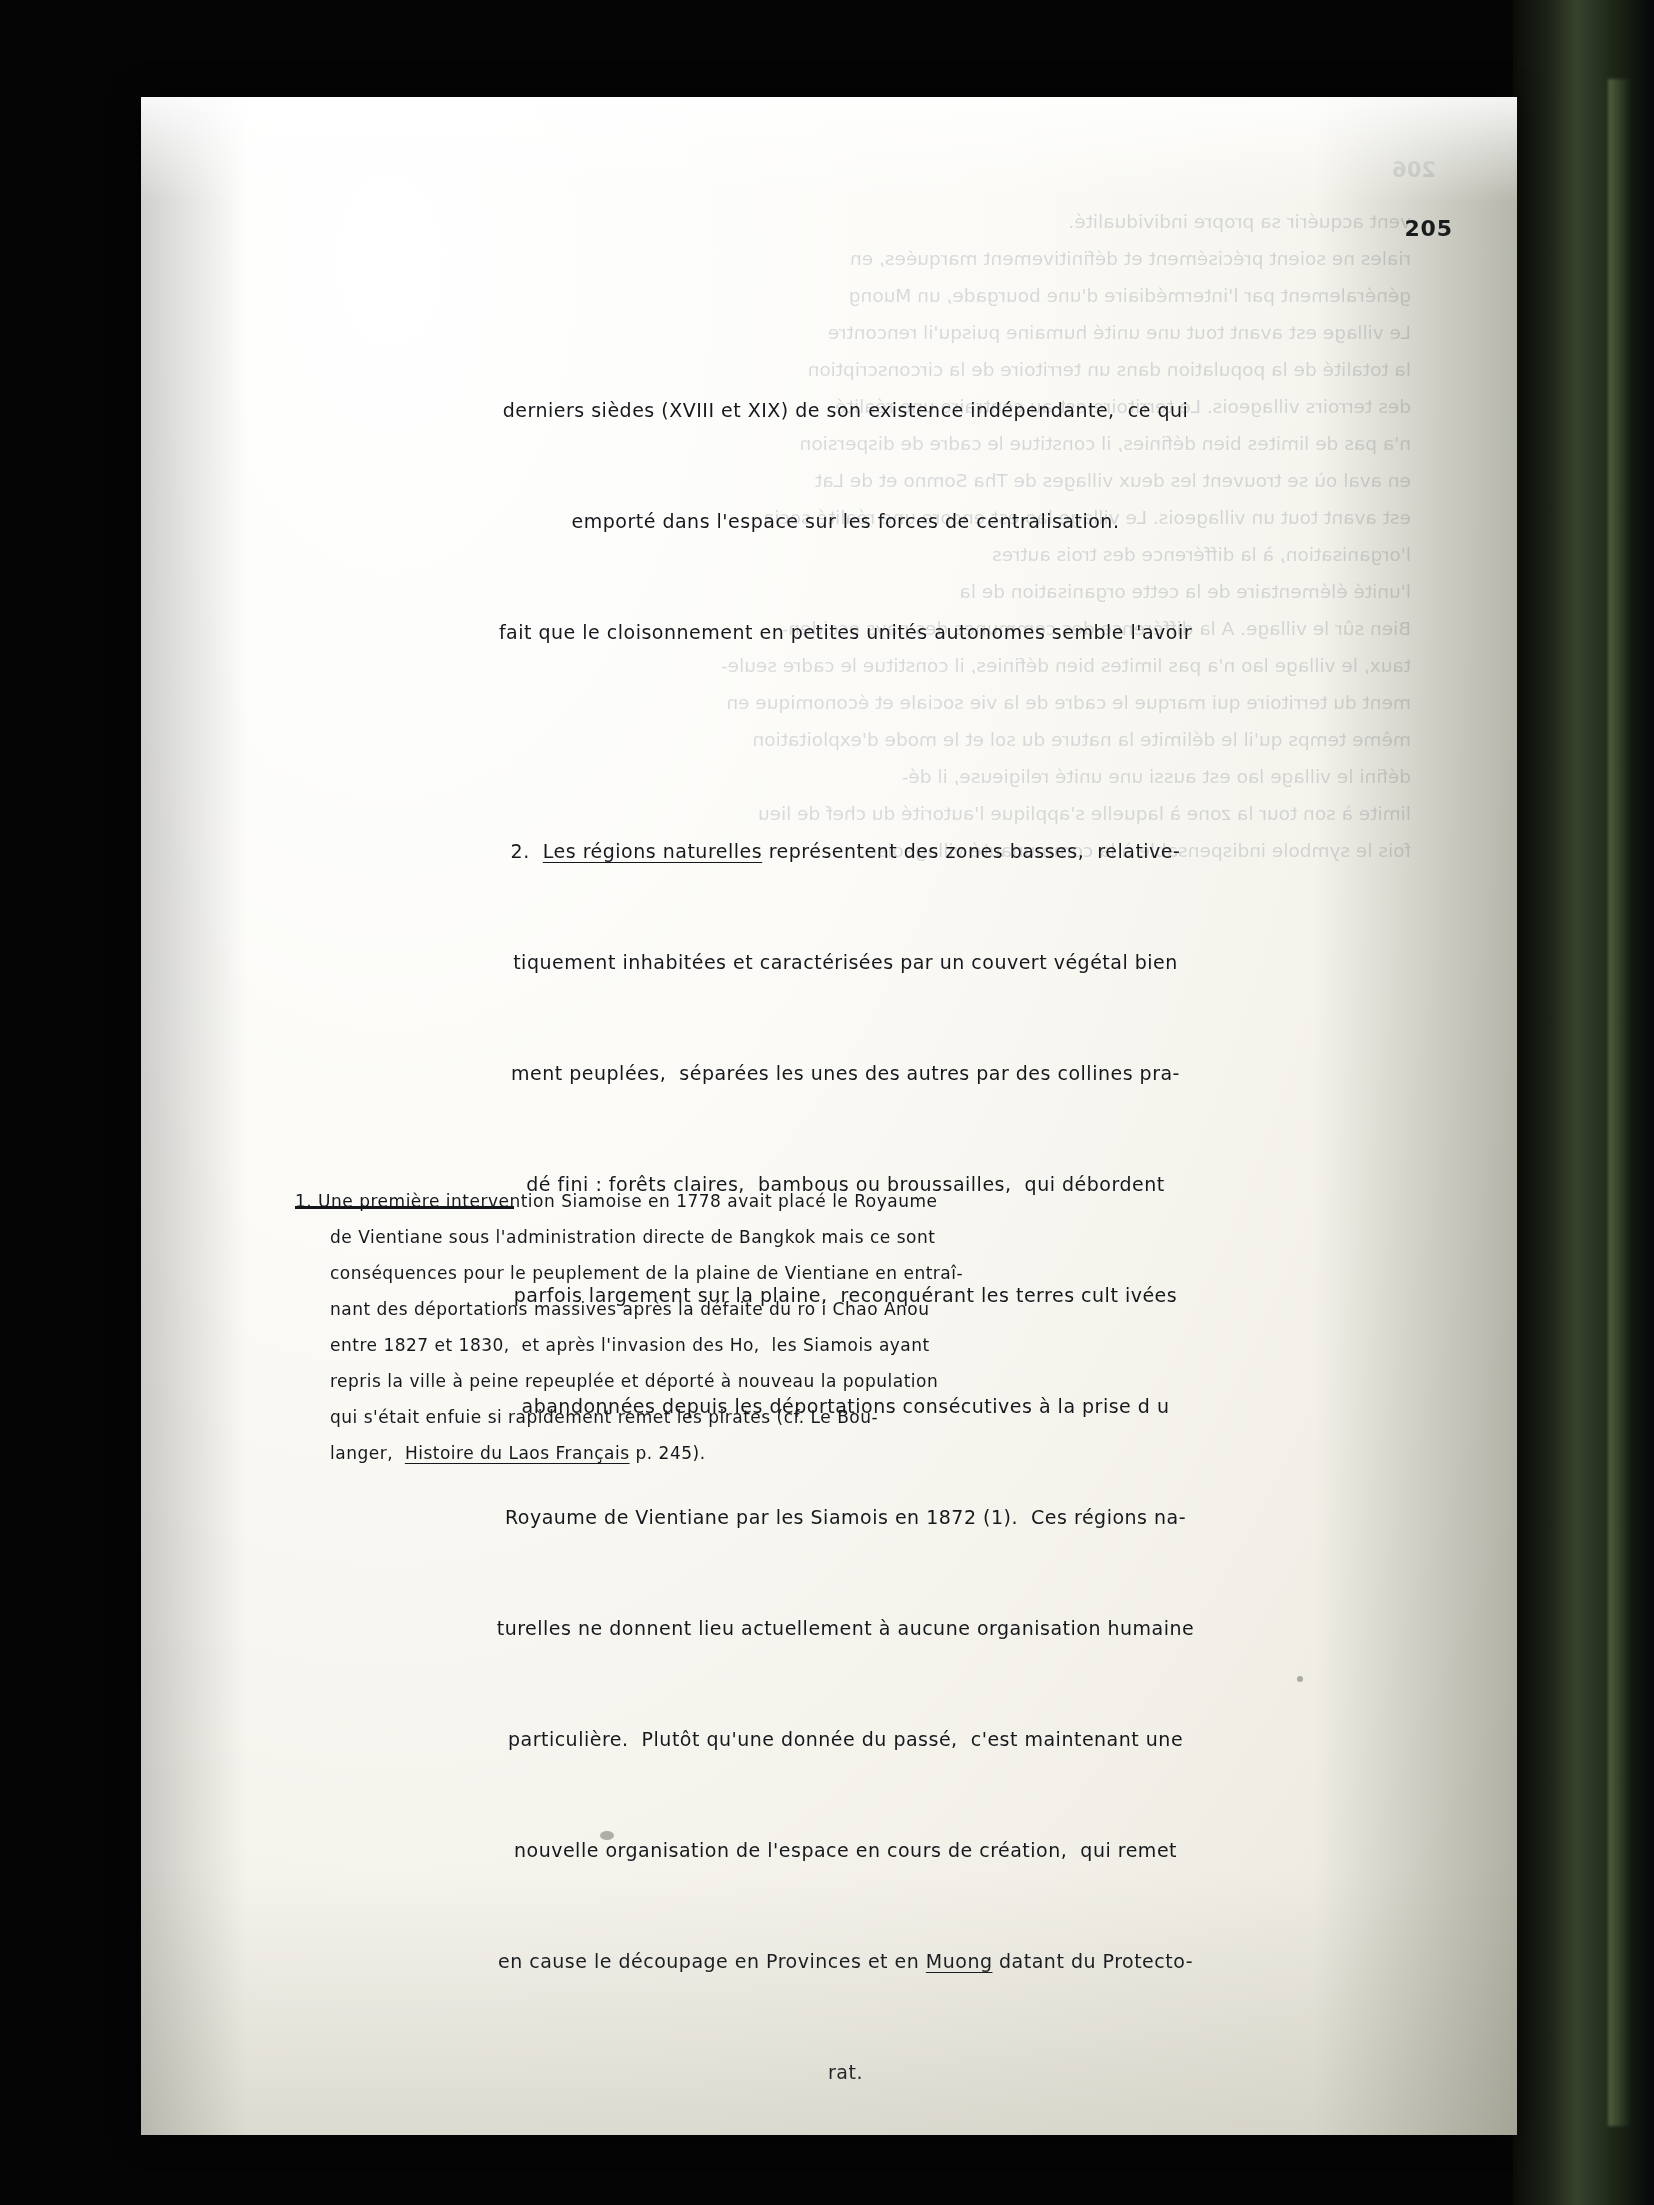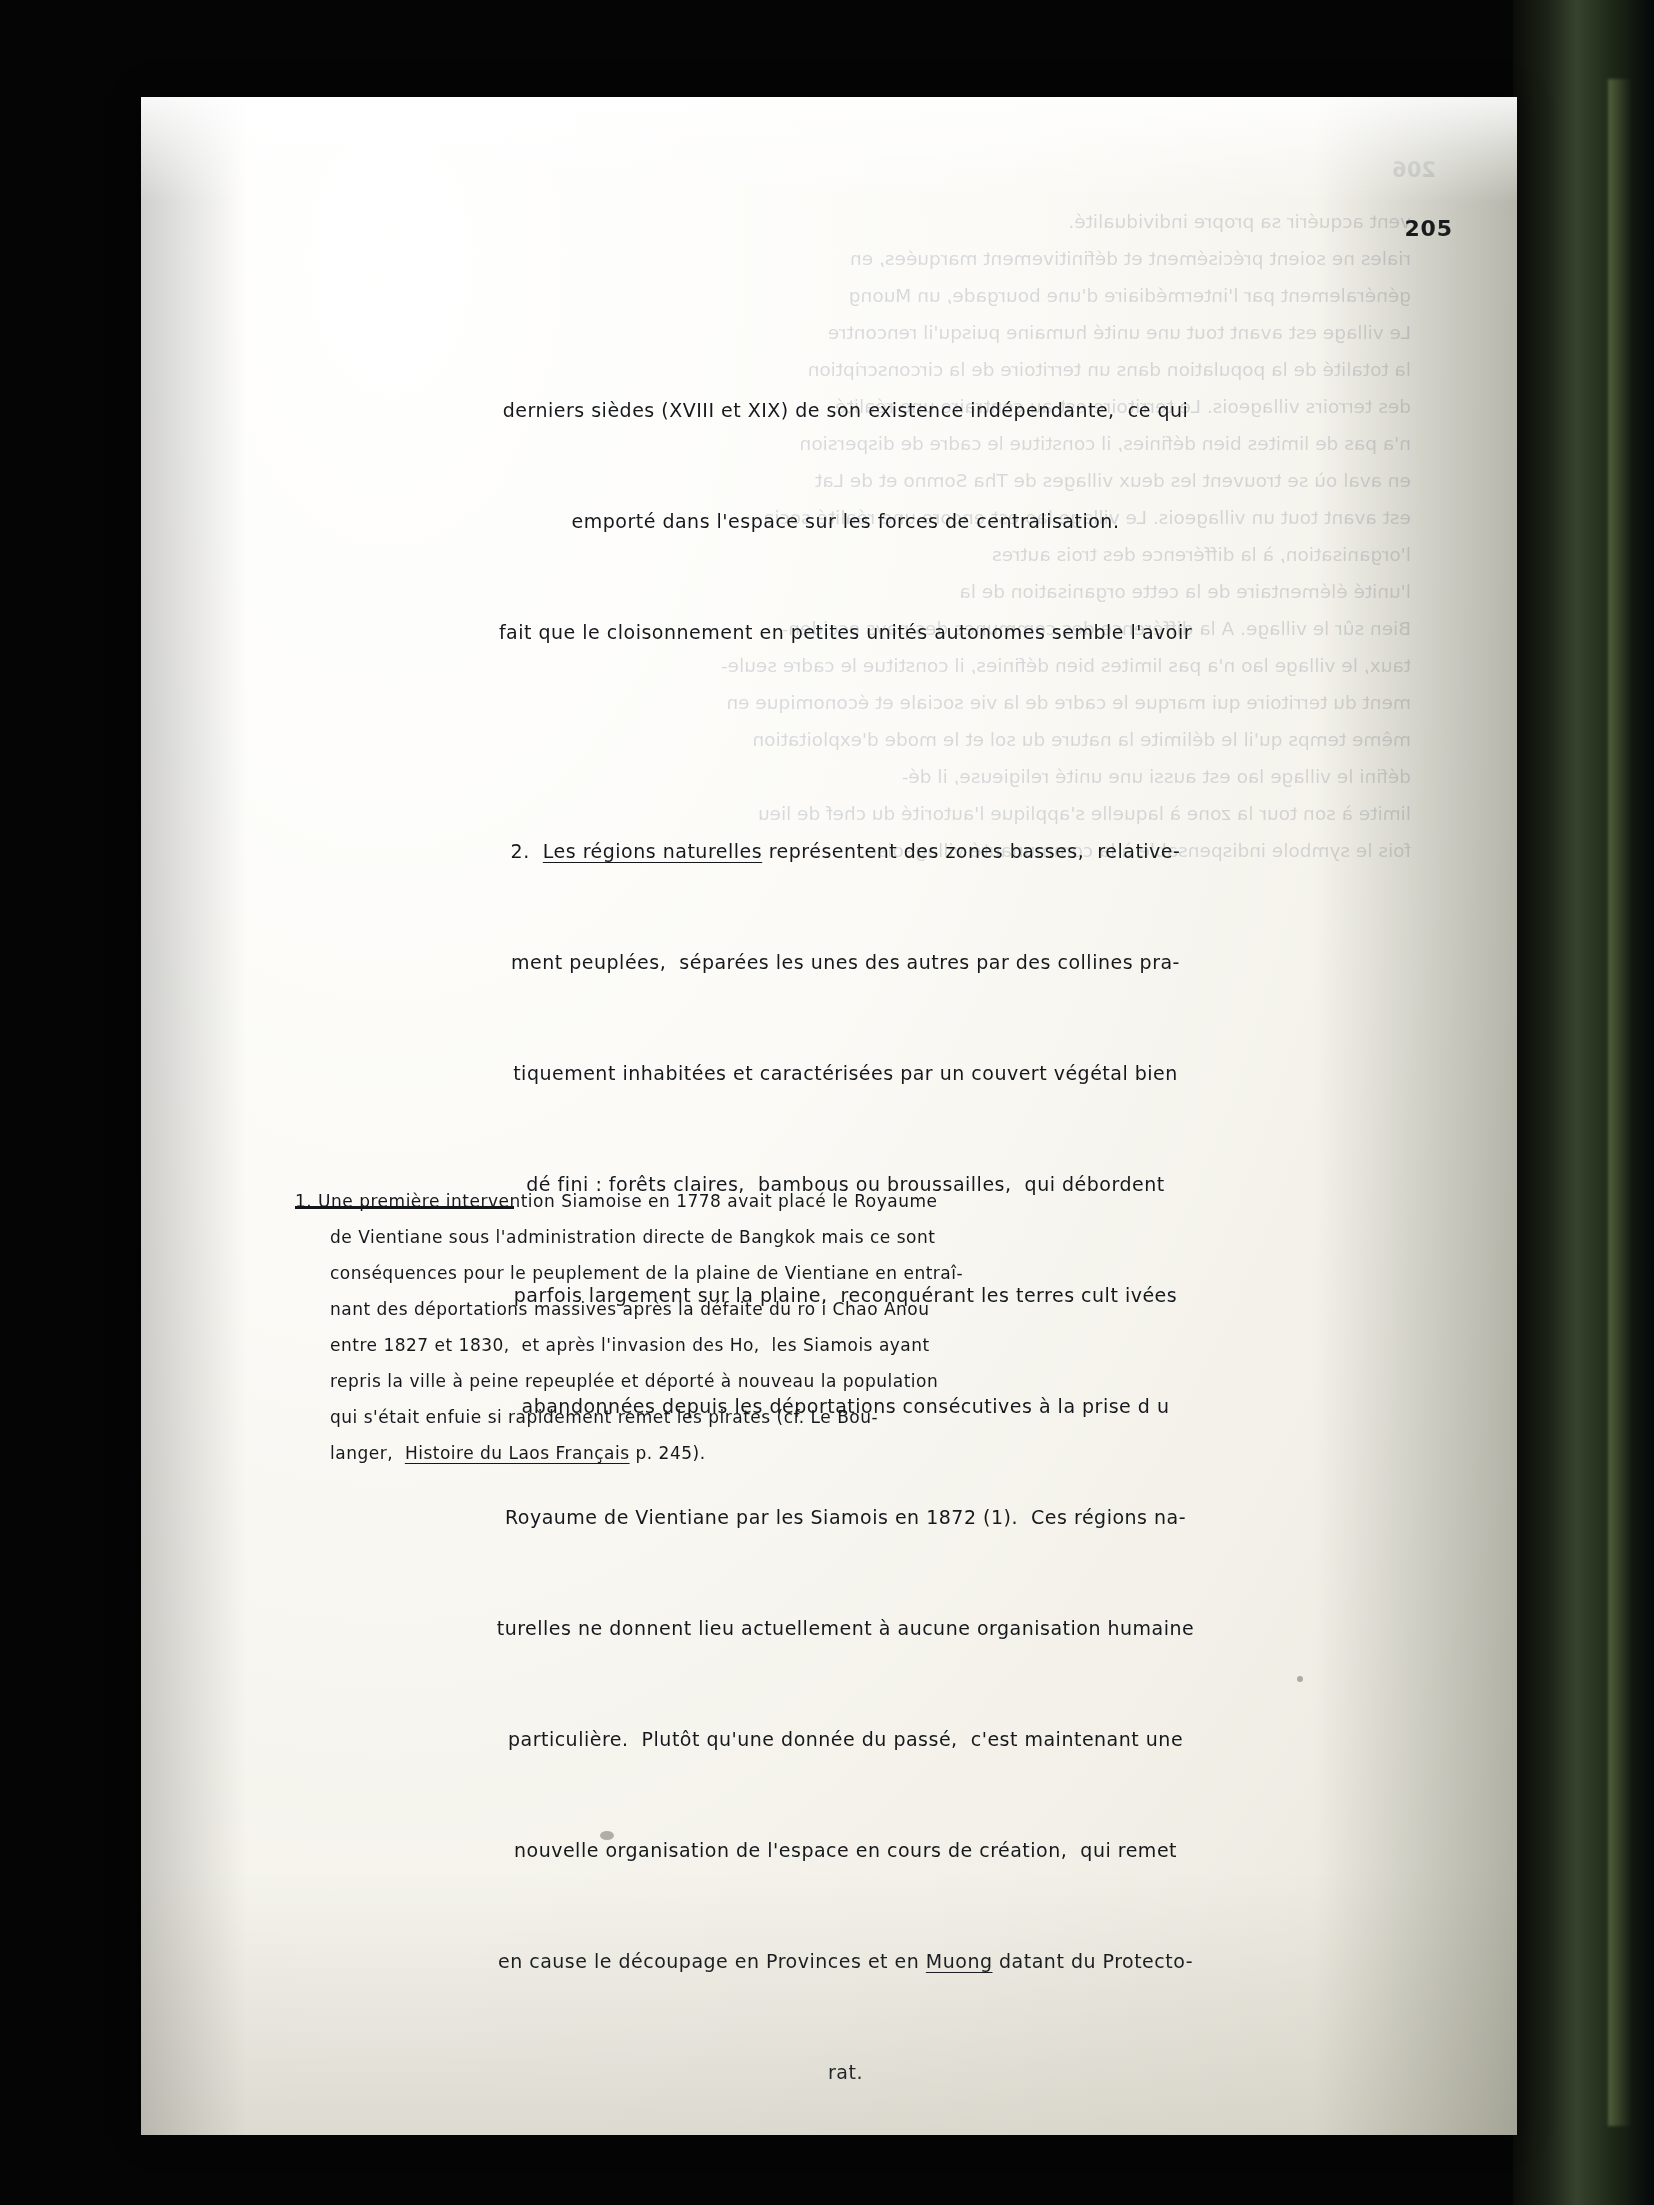--- a/index.html
+++ b/index.html
@@ -207,22 +207,22 @@
       <div id="body-block">
 
         <div class="para">
           <span class="ln">derniers sièdes (XVIII et XIX) de son existence indépendante,  ce qui</span>
           <span class="ln">emporté dans l'espace sur les forces de centralisation.</span>
           <span class="ln">fait que le cloisonnement en petites unités autonomes semble l'avoir</span>
         </div>
 
         <div class="para">
           <span class="ln"><span>2.  </span><span class="ul">Les régions naturelles</span><span> représentent des zones basses,  relative-</span></span>
+          <span class="ln">tiquement inhabitées et caractérisées par un couvert végétal bien</span>
           <span class="ln">ment peuplées,  séparées les unes des autres par des collines pra-</span>
-          <span class="ln">tiquement inhabitées et caractérisées par un couvert végétal bien</span>
           <span class="ln">dé fini : forêts claires,  bambous ou broussailles,  qui débordent</span>
           <span class="ln">parfois largement sur la plaine,  reconquérant les terres cult ivées</span>
           <span class="ln">abandonnées depuis les déportations consécutives à la prise d u</span>
           <span class="ln">Royaume de Vientiane par les Siamois en 1872 (1).  Ces régions na-</span>
           <span class="ln">turelles ne donnent lieu actuellement à aucune organisation humaine</span>
           <span class="ln">particulière.  Plutôt qu'une donnée du passé,  c'est maintenant une</span>
           <span class="ln">nouvelle organisation de l'espace en cours de création,  qui remet</span>
           <span class="ln"><span>en cause le découpage en Provinces et en </span><span class="ul">Muong</span><span> datant du Protecto-</span></span>
           <span class="ln">rat.</span>
         </div>

